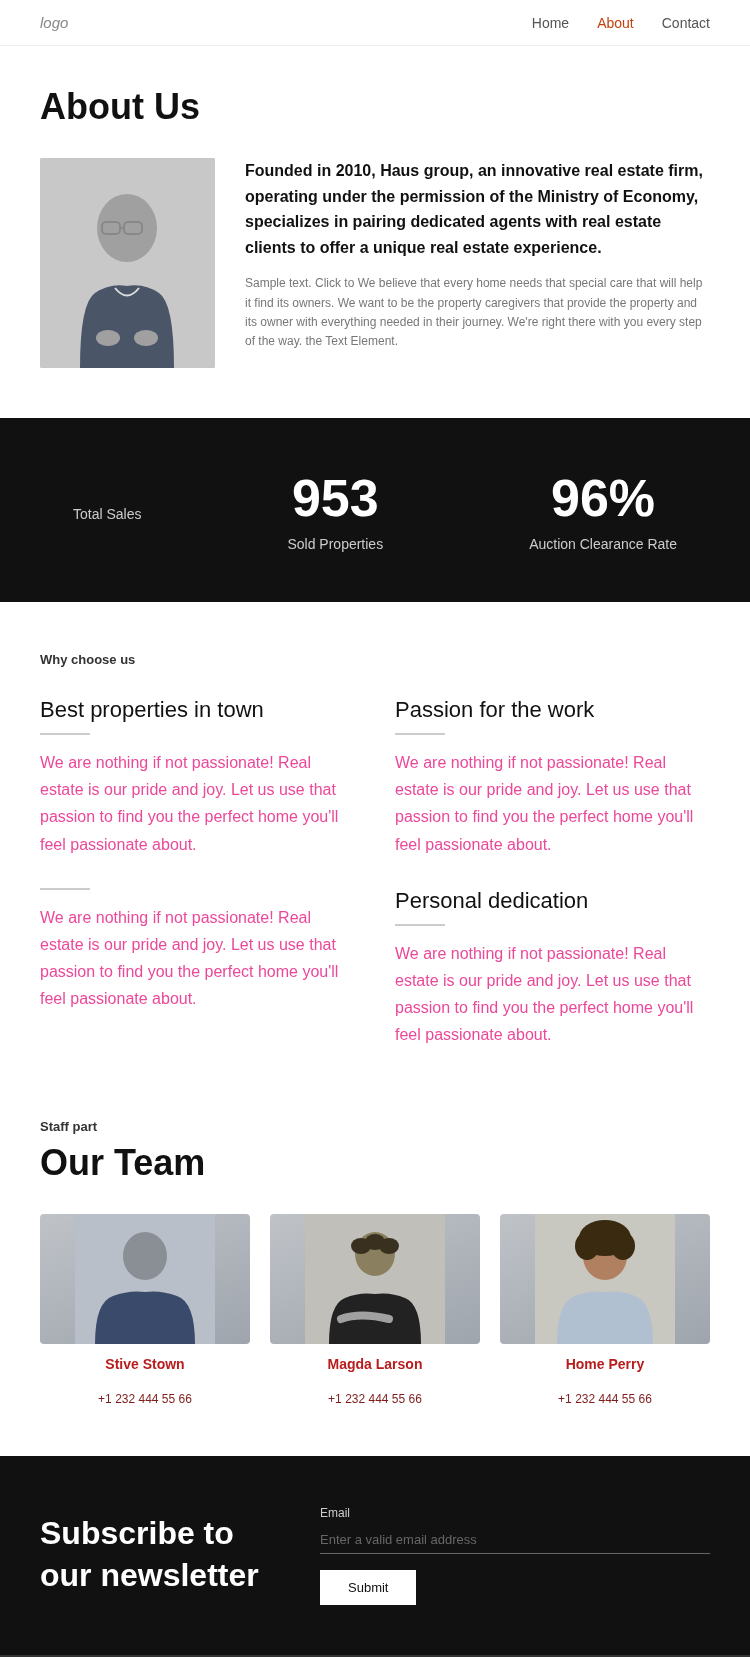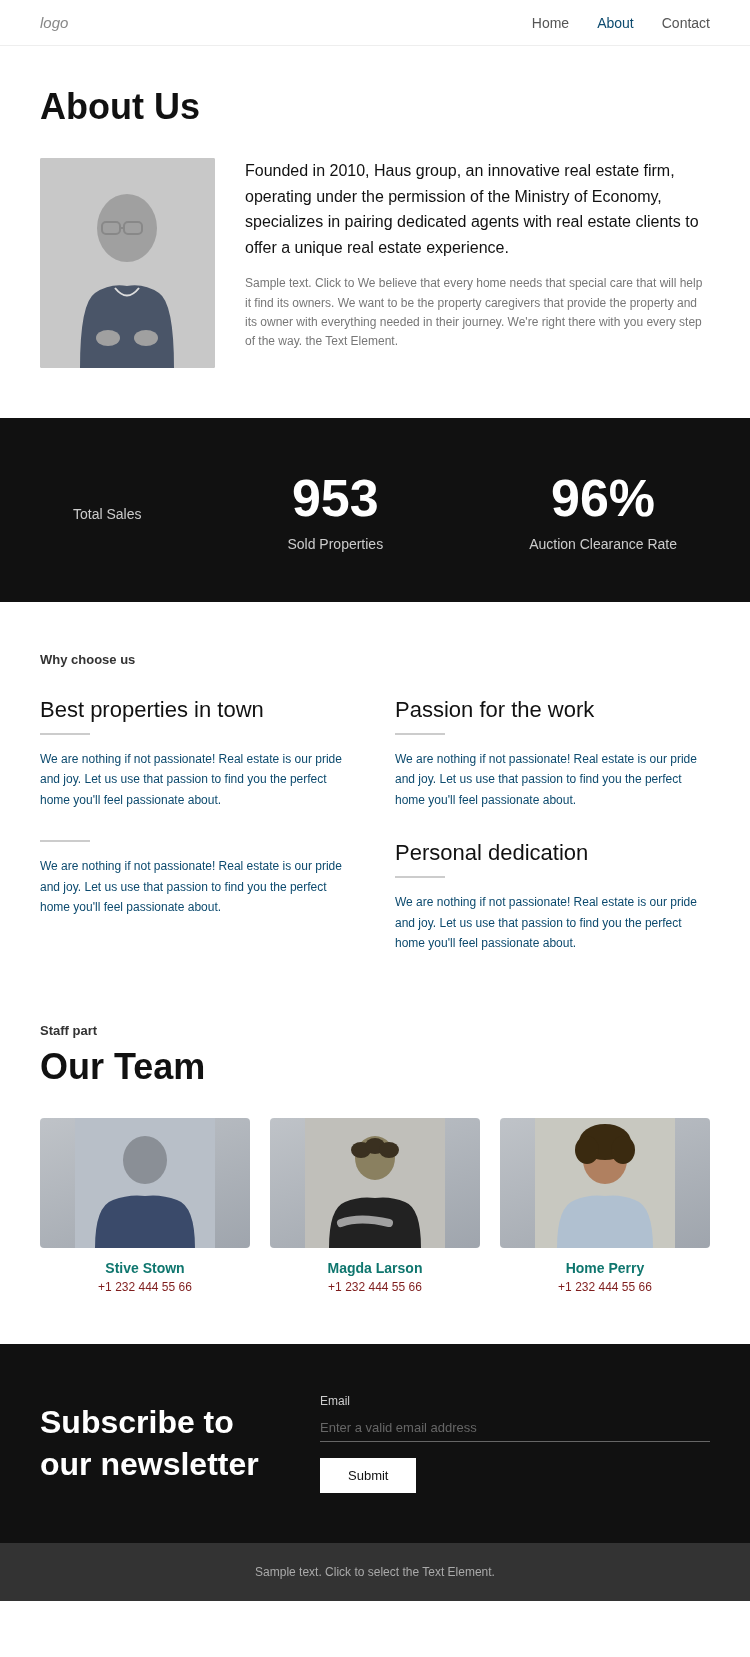--- a/index.html
+++ b/index.html
@@ -13,21 +13,21 @@
       padding: 14px 40px;
       border-bottom: 1px solid #eee;
     }
     .nav-logo { color: #888; font-size: 15px; font-style: italic; }
     .nav-links { display: flex; gap: 28px; }
     .nav-links a {
       text-decoration: none;
       color: #555;
       font-size: 14px;
     }
-    .nav-links a.active { color: #0c4a6e; font-weight: 500; text-align: right; }
+    .nav-links a.active { color: #c2410c; font-weight: 500; text-align: right; }
 
     
     .page-content { padding: 40px 40px 0; }
 
     
     .about-header { margin-bottom: 30px; }
     .about-header h1 { font-size: 36px; font-weight: 700; color: #111; }
 
     
     .mission-section { display: flex; gap: 30px; margin-bottom: 50px; }
@@ -43,21 +43,21 @@
       height: 100%;
       background: linear-gradient(135deg, #c8c8c8 0%, #b0b0b0 100%);
       display: flex;
       align-items: center;
       justify-content: center;
     }
     
     .person-svg { width: 100%; height: 100%; }
     .mission-text { flex: 1; }
     .mission-text h3 { font-size: 14px; font-weight: 700; color: #111; margin-bottom: 10px; }
-    .mission-text .mission-main { font-size: 16px; font-weight: 400; color: #111; line-height: 1.6; margin-bottom: 14px; }
+    .mission-text .mission-main { font-size: 16px; font-weight: 700; color: #111; line-height: 1.6; margin-bottom: 14px; }
     .mission-text .mission-sub { font-size: 12px; color: #777; line-height: 1.6; }
 
     
     .stats-section {
       background: #111;
       color: #fff;
       display: flex;
       justify-content: space-around;
       align-items: center;
       padding: 50px 40px;
@@ -66,21 +66,21 @@
     .stat-item { text-align: center; }
     .stat-value { font-size: 52px; font-weight: 800; color: #fff; }
     .stat-label { font-size: 14px; color: #ccc; margin-top: 8px; font-weight: 400; }
 
     
     .why-section { padding: 50px 40px; }
     .why-subtitle { font-size: 13px; font-weight: 700; color: #333; margin-bottom: 30px; }
     .why-grid { display: grid; grid-template-columns: 1fr 1fr; gap: 30px 40px; }
     .why-item h3 { font-size: 22px; font-weight: 300; color: #111; margin-bottom: 10px; }
     .why-divider { width: 50px; height: 2px; background: #ccc; margin-bottom: 14px; }
-    .why-item p { font-size: 12px; color: #0c4a6e; line-height: 1.7; }
+    .why-item p { font-size: 16px; color: #ec4899; line-height: 1.7; }
 
     
     .team-section { padding: 20px 40px 50px; }
     .team-subtitle { font-size: 13px; font-weight: 700; color: #333; margin-bottom: 8px; }
     .team-title { font-size: 36px; font-weight: 700; color: #111; margin-bottom: 30px; }
     .team-grid { display: grid; grid-template-columns: repeat(3, 1fr); gap: 20px; }
     .team-member { text-align: center; }
     .team-photo {
       width: 100%;
       height: 130px;
@@ -90,21 +90,21 @@
       overflow: hidden;
     }
     .team-photo-inner {
       width: 100%;
       height: 100%;
       background: linear-gradient(160deg, #bfc3c8 0%, #9fa5ad 100%);
       display: flex;
       align-items: center;
       justify-content: center;
     }
-    .team-name { font-size: 14px; font-weight: 700; color: #0f766e; margin-bottom: 4px; }
+    .team-name { font-size: 14px; font-weight: 700; color: #b91c1c; margin-bottom: 20px; }
     .team-phone { font-size: 12px; color: #7f1d1d; }
 
     
     .newsletter-section {
       background: #111;
       color: #fff;
       padding: 50px 40px;
       display: flex;
       align-items: center;
       gap: 60px;

